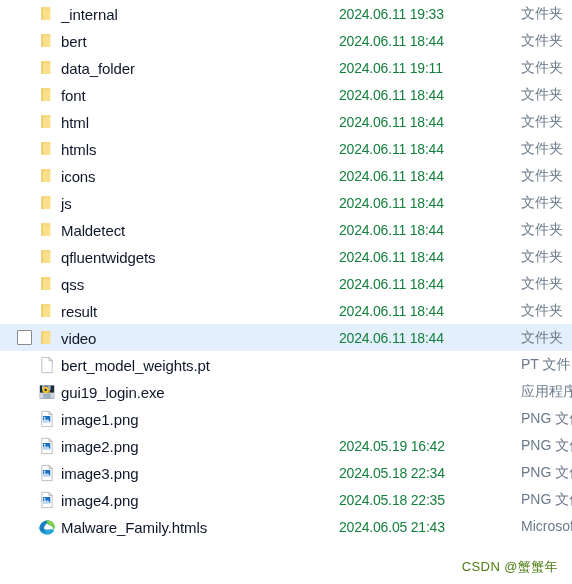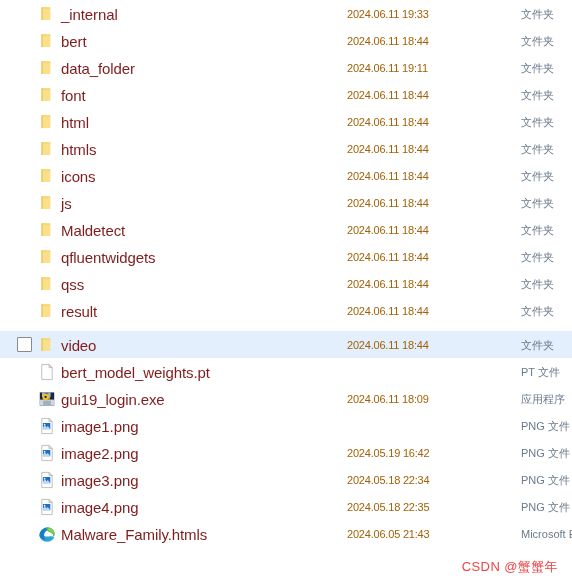--- a/index.html
+++ b/index.html
@@ -25,21 +25,20 @@
   .row {
     position: relative;
     height: 27px;
     display: flex;
     align-items: center;
     width: 572px;
     box-sizing: border-box;
   }
   .row.selected {
     background: #e3effc;
-    margin-top: 7px;
   }
 
   
   .checkbox-cell {
     position: absolute;
     left: 17px;
     top: 50%;
     transform: translateY(-50%);
     width: 16px;
     height: 16px;
@@ -67,57 +66,57 @@
   }
   .icon-cell svg { display: block; }
 
   
   .name-cell {
     position: absolute;
     left: 61px;
     top: 50%;
     transform: translateY(-50%);
     font-size: 15px;
-    color: #7f1d1d;
+    color: #0f172a;
     white-space: nowrap;
     letter-spacing: -0.1px;
   }
 
   
   .date-cell {
     position: absolute;
-    left: 347px;
-    top: 50%;
-    transform: translateY(-50%);
-    font-size: 11px;
-    color: #a16207;
+    left: 339px;
+    top: 50%;
+    transform: translateY(-50%);
+    font-size: 14px;
+    color: #15803d;
     white-space: nowrap;
     letter-spacing: -0.2px;
   }
 
   
   .type-cell {
     position: absolute;
     left: 521px;
     top: 50%;
     transform: translateY(-50%);
-    font-size: 11px;
+    font-size: 14px;
     color: #6b7a8c;
     white-space: nowrap;
     overflow: hidden;
     width: 51px;
   }
 
   
   #watermark {
     position: absolute;
     right: 14px;
     top: 558px;
     font-size: 13px;
-    color: #ef4444;
+    color: #4d7c0f;
     white-space: nowrap;
     letter-spacing: 0.4px;
   }
 </style>
 </head>
 <body>
 
 <div id="file-list">
     <div class="row">
       <div class="icon-cell">
@@ -309,21 +308,20 @@
           <rect x="6.2" y="11.6" width="7.6" height="5.0" fill="#9fb0c0"></rect>
           <rect x="5.0" y="3.4" width="8.6" height="4.6" fill="#aab7c4"></rect>
           <path d="M7.6 3.9 h3.6 v3.4 h-3.6 z" fill="#5d6d7d"></path>
           <circle cx="8.6" cy="8.0" r="3.2" fill="#f2c230"></circle>
           <rect x="8.0" y="8.0" width="4.8" height="1.5" fill="#f2c230"></rect>
           <rect x="11.6" y="9.5" width="1.2" height="1.4" fill="#f2c230"></rect>
           <circle cx="8.6" cy="8.0" r="1.15" fill="#1a2a3e"></circle>
         </svg>
       </div>
       <div class="name-cell">gui19_login.exe</div>
-      <div class="date-cell">2024.06.11 18:09</div>
       <div class="type-cell">应用程序</div>
     </div>
     <div class="row">
       <div class="icon-cell">
         <svg width="20" height="20" viewBox="0 0 20 20">
           <path d="M4.8 2.4 h7.2 l3.2 3.2 v12.0 h-10.4 z" fill="#ffffff" stroke="#b9b9b9" stroke-width="0.9"></path>
           <path d="M12.0 2.4 v3.2 h3.2 z" fill="#e8e8e8" stroke="#b9b9b9" stroke-width="0.9"></path>
           <rect x="5.9" y="7.0" width="7.4" height="6.2" fill="#1b6fc4"></rect>
           <path d="M5.9 11.6 l2.0-2.3 1.7 1.9 1.3-1.2 2.4 3.2 h-7.4 z" fill="#bcd7f0"></path>
           <circle cx="7.6" cy="8.7" r="0.85" fill="#e8f1fb"></circle>

